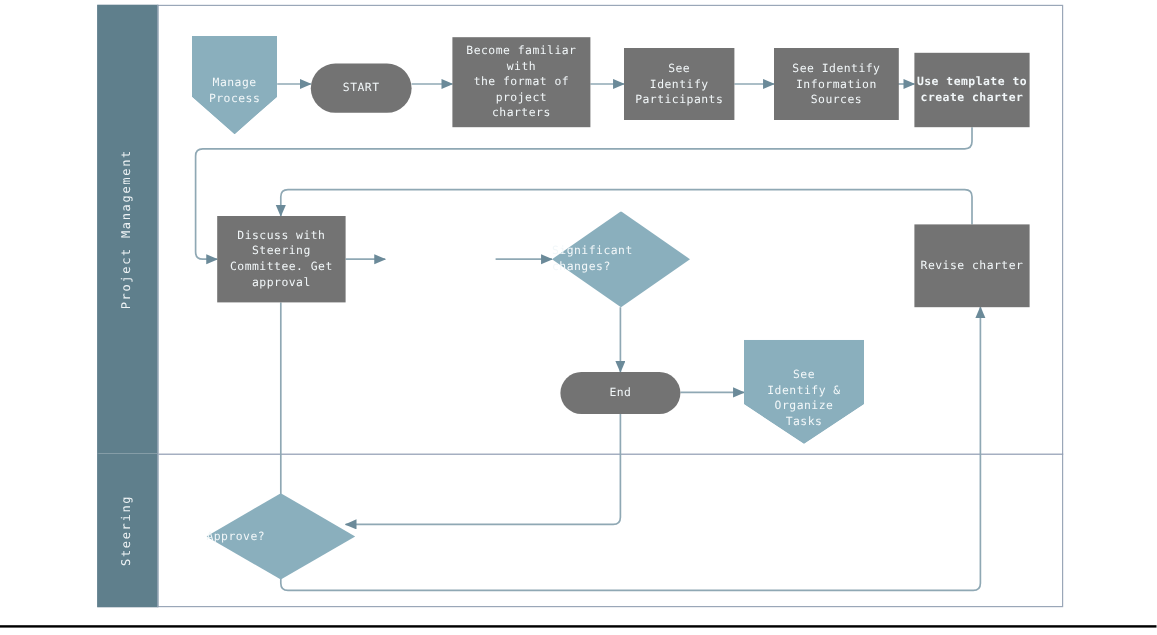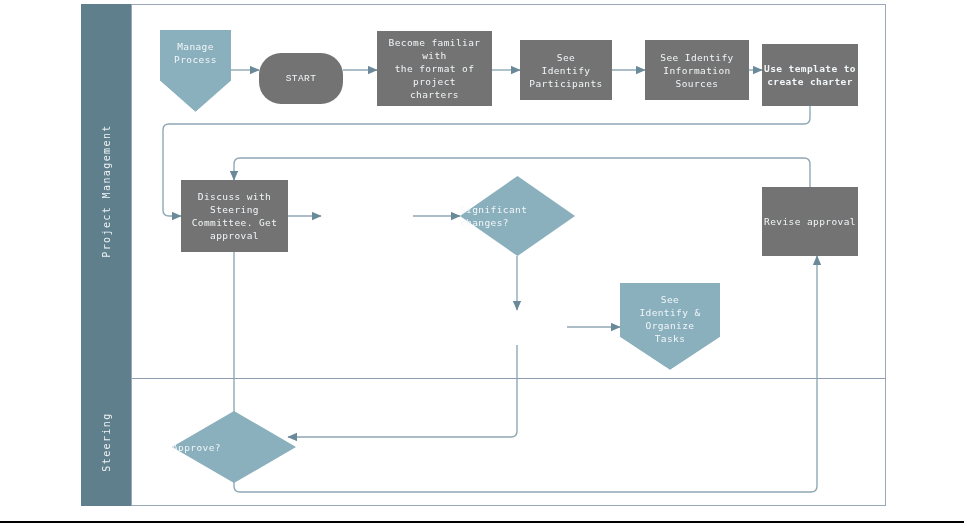--- a/index.html
+++ b/index.html
@@ -78,21 +78,21 @@
     justify-content: center;
     padding: 2px 0;
     white-space: pre-line;
   }
   .node.rect {}
   .node.round { border-radius: 22px; }
   .node.pentagon {
     clip-path: polygon(0% 0%, 100% 0%, 100% 62%, 50% 100%, 0% 62%);
     background: transparent;
     padding: 0;
-    align-items: flex-start;
+    align-items: center;
   }
   .pentagon-fill {
     position: absolute;
     inset: 0;
     background: #8aafbd;
     clip-path: polygon(0% 0%, 100% 0%, 100% 62%, 50% 100%, 0% 62%);
   }
   .pentagon-text {
     position: relative;
     width: 100%;
@@ -184,21 +184,21 @@
       <path d="M234,252 L234,437"></path>
     </g>
   </svg>
 
   <div class="node pentagon" style="left:160px; top:30px; width:71px; height:82px;">
     <span class="pentagon-fill"></span>
     <span class="pentagon-text">Manage
 Process</span>
   </div>
 
-  <div class="node round" style="left:259px; top:53px; width:84px; height:51px;font-family:Liberation Mono, monospace;">
+  <div class="node round" style="left:259px; top:53px; width:84px; height:41px;">
     <span>START</span>
   </div>
 
   <div class="node rect" style="left:377px; top:31px; width:115px; height:75px;">
     <span>Become familiar
 with
 the format of
 project
 charters</span>
   </div>
@@ -228,23 +228,26 @@
   </div>
 
 
   <div class="node diamond" style="left:460px; top:176px; width:115px; height:80px;">
     <span class="diamond-fill"></span>
     <span class="diamond-text">Significant
 changes?</span>
   </div>
 
   <div class="node rect" style="left:762px; top:187px; width:96px; height:69px;">
-    <span>Revise approval</span>
-  </div>
-
+    <span>Revise charter</span>
+  </div>
+
+  <div class="node round" style="left:467px; top:310px; width:100px; height:35px;">
+    <span>End</span>
+  </div>
 
   <div class="node pentagon" style="left:620px; top:283px; width:100px; height:87px;">
     <span class="pentagon-fill"></span>
     <span class="pentagon-text">See
 Identify &amp;
 Organize
 Tasks</span>
   </div>
 
   <div class="node diamond" style="left:172px; top:411px; width:124px; height:72px;">

